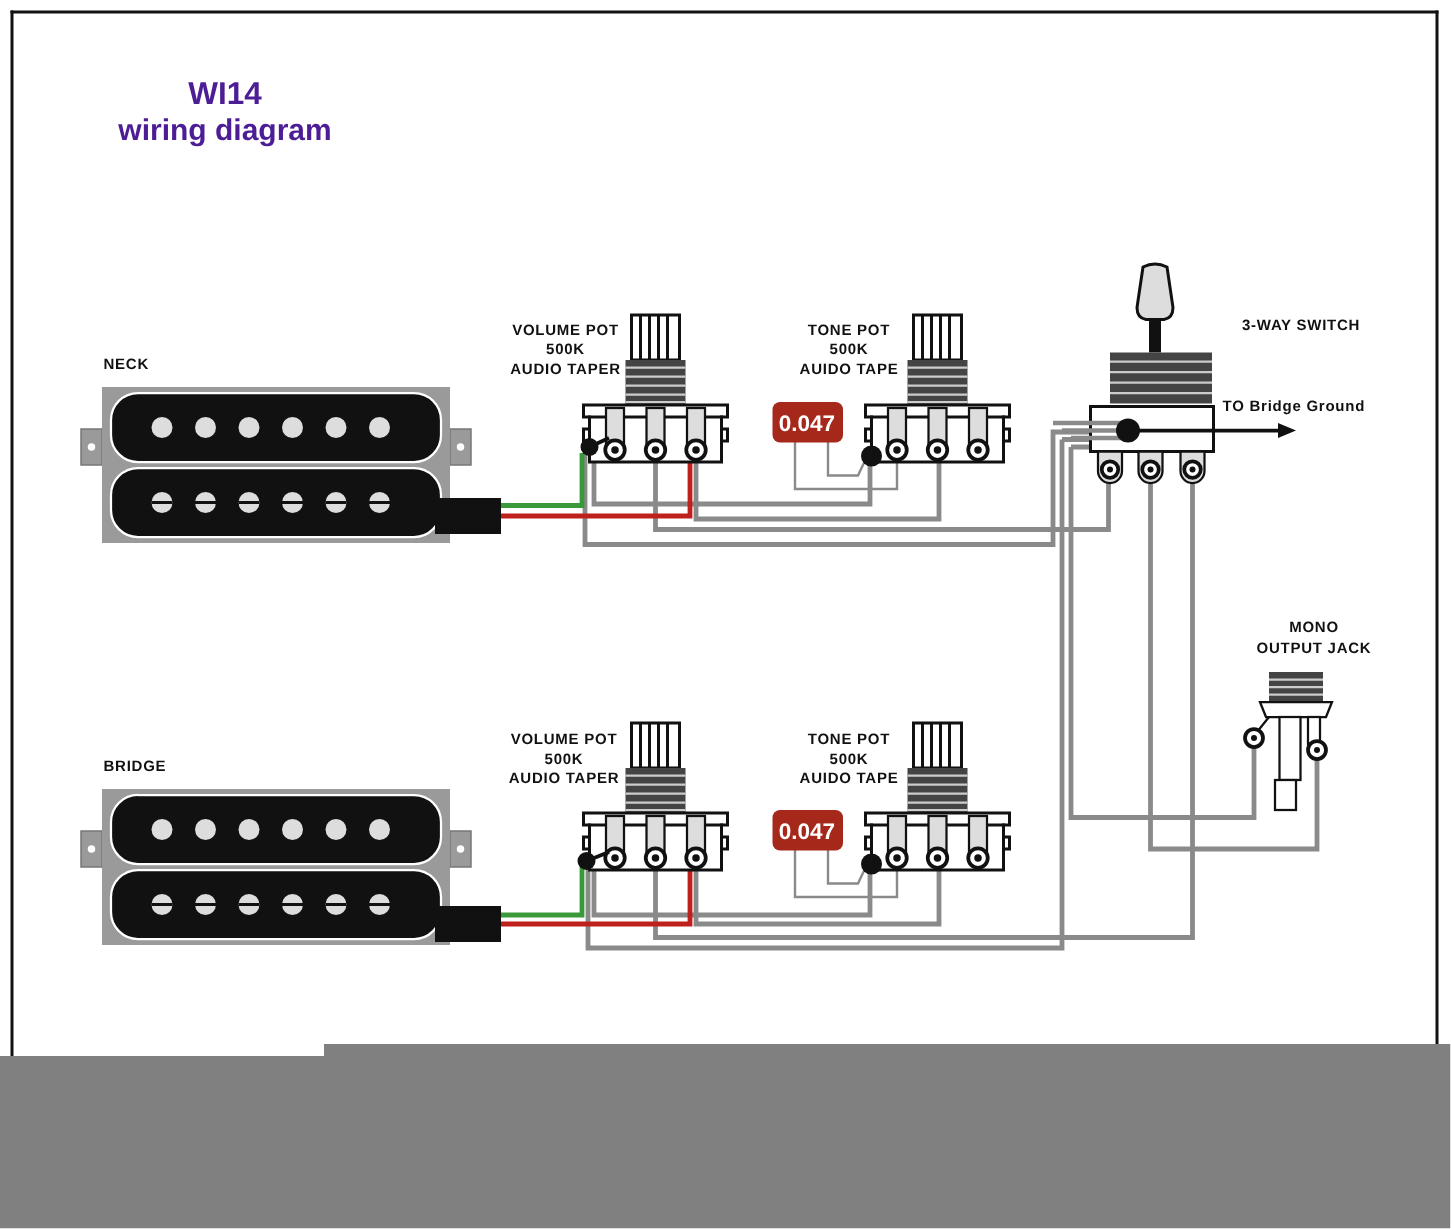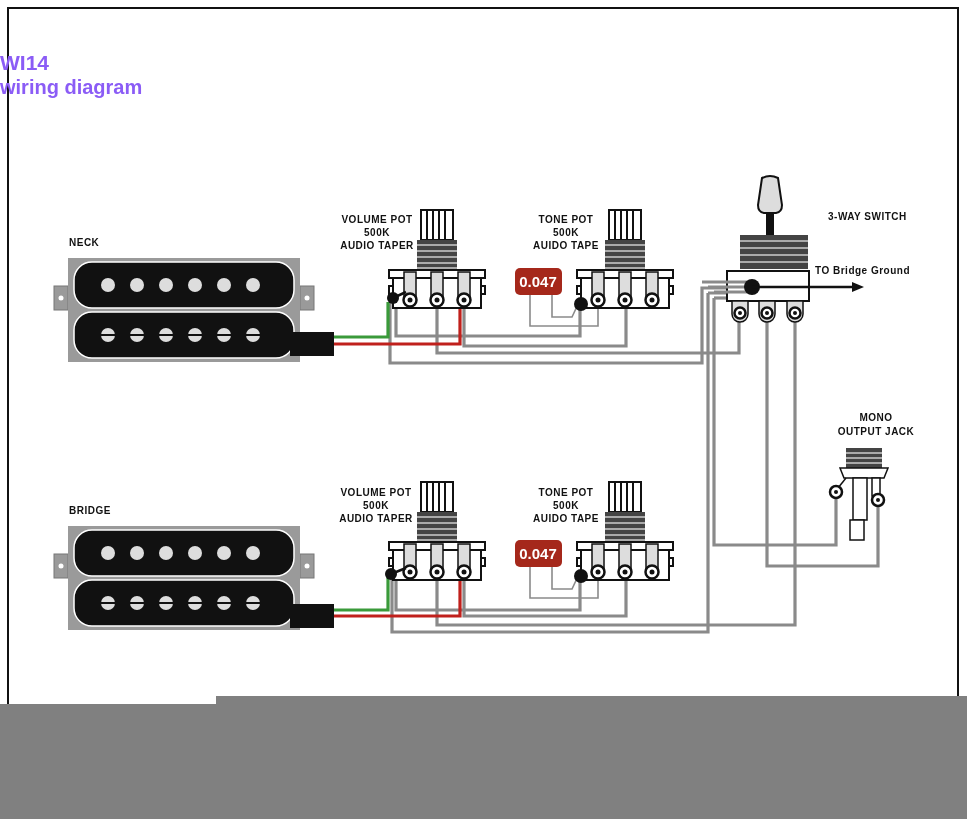--- a/index.html
+++ b/index.html
@@ -1,18 +1,18 @@
 <!DOCTYPE html>
 <html><head>
 <meta charset="utf-8">
 <style>
   html, body { margin: 0; padding: 0; background: #ffffff; }
   body { width: 967px; height: 819px; position: relative; overflow: hidden; font-family: "Liberation Sans", sans-serif; }
   #frame { position: absolute; left: 7px; top: 7px; width: 952px; height: 700px; border: 2px solid #111; border-bottom: none; box-sizing: border-box; background: #fff; }
-  #title { position: absolute; left: 0; top: 50px; width: 300px; text-align: left; font-weight: bold; font-size: 21px; line-height: 25px; color: #8b5cf6; }
+  #title { position: absolute; left: 0; top: 50px; width: 300px; text-align: center; font-weight: bold; font-size: 21px; line-height: 25px; color: #4c1d95; }
   #title .l2 { font-size: 20px; }
   svg { position: absolute; left: 0; top: 0; }
   .lbl { font-family: "Liberation Sans", sans-serif; font-weight: bold; font-size: 10px; fill: #111; letter-spacing: 0.5px; }
   .cap { font-family: "Liberation Sans", sans-serif; font-weight: bold; font-size: 15px; fill: #ffffff; }
   #gray-bottom-left { position: absolute; left: 0; top: 704px; width: 216px; height: 115px; background: #808080; }
   #gray-bottom-right { position: absolute; left: 216px; top: 696px; width: 751px; height: 123px; background: #808080; }
 </style>
 </head>
 <body>
 

